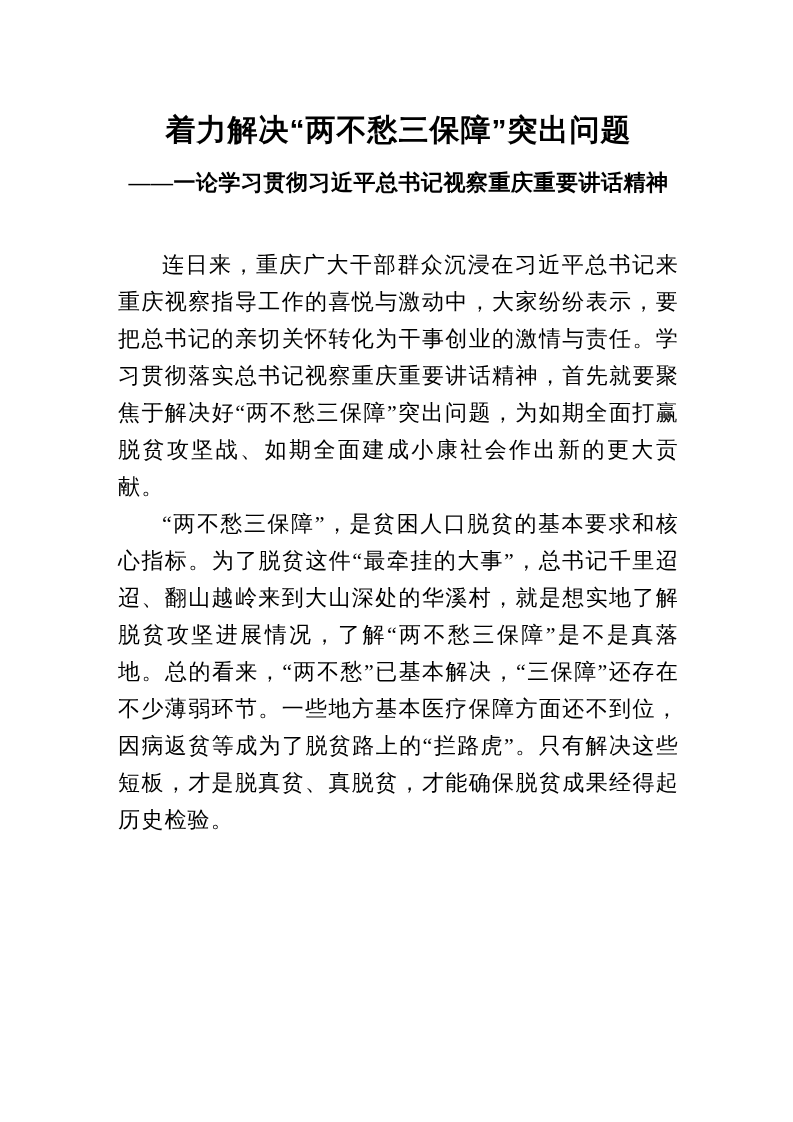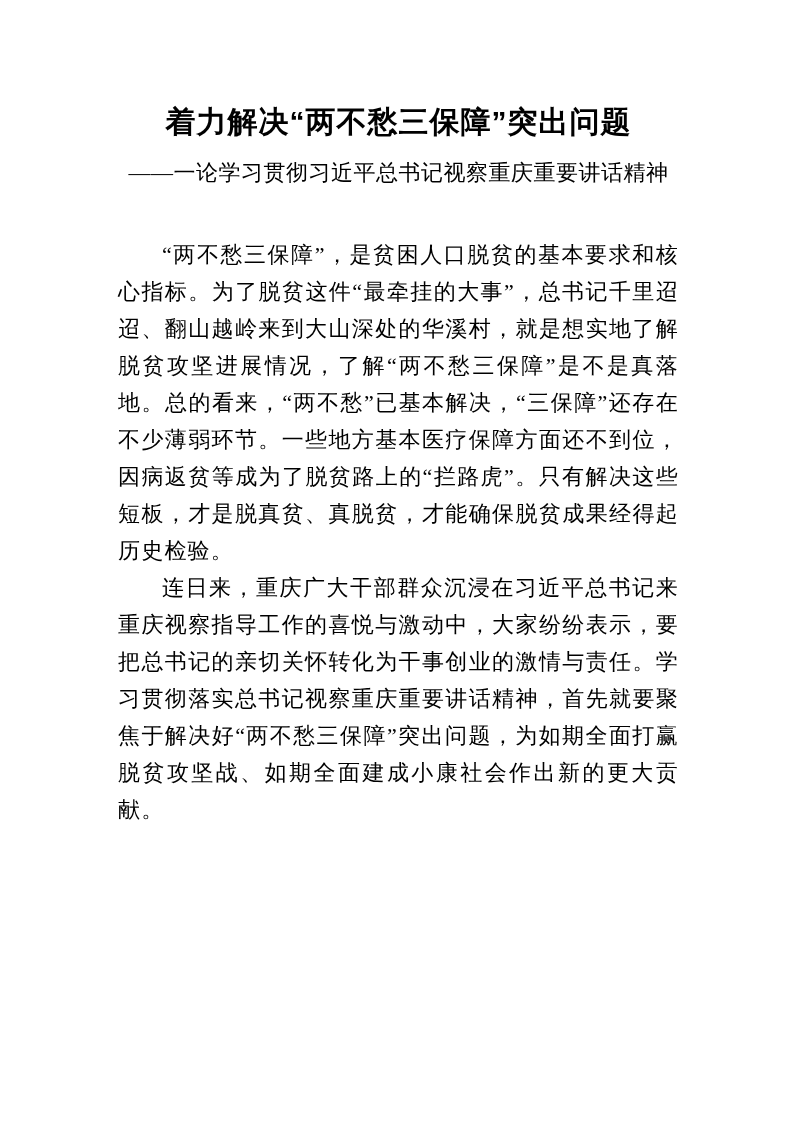--- a/index.html
+++ b/index.html
@@ -11,34 +11,34 @@
     position: relative;
     width: 793px;
     height: 1122px;
     background: #ffffff;
     box-sizing: border-box;
     padding: 92px 114px 0 118px;
     overflow: hidden;
     color: #111111;
   }
   .doc-title {
-    margin: 8px;
+    margin: 16px;
     font-family: "Liberation Sans", sans-serif;
     font-size: 30px;
     font-weight: bold;
     line-height: 44px;
     text-align: center;
     letter-spacing: 1px;
     color: #000000;
   }
   .doc-subtitle {
     margin: 14px 0 0 0;
     font-family: "Liberation Serif", serif;
     font-size: 22px;
-    font-weight: normal;
+    font-weight: bold;
     line-height: 30px;
     text-align: center;
     letter-spacing: 0.5px;
     color: #000000;
   }
   .doc-body {
     margin-top: 48px;
   }
   .doc-body p {
     margin: 0;
@@ -52,16 +52,16 @@
     color: #000000;
   }
 </style>
 </head>
 <body>
 
 <div class="page">
   <h1 class="doc-title">着力解决“两不愁三保障”突出问题</h1>
   <h2 class="doc-subtitle">——一论学习贯彻习近平总书记视察重庆重要讲话精神</h2>
   <div class="doc-body">
+    <p>连日来，重庆广大干部群众沉浸在习近平总书记来重庆视察指导工作的喜悦与激动中，大家纷纷表示，要把总书记的亲切关怀转化为干事创业的激情与责任。学习贯彻落实总书记视察重庆重要讲话精神，首先就要聚焦于解决好“两不愁三保障”突出问题，为如期全面打赢脱贫攻坚战、如期全面建成小康社会作出新的更大贡献。</p>
     <p>“两不愁三保障”，是贫困人口脱贫的基本要求和核心指标。为了脱贫这件“最牵挂的大事”，总书记千里迢迢、翻山越岭来到大山深处的华溪村，就是想实地了解脱贫攻坚进展情况，了解“两不愁三保障”是不是真落地。总的看来，“两不愁”已基本解决，“三保障”还存在不少薄弱环节。一些地方基本医疗保障方面还不到位，因病返贫等成为了脱贫路上的“拦路虎”。只有解决这些短板，才是脱真贫、真脱贫，才能确保脱贫成果经得起历史检验。</p>
-    <p>连日来，重庆广大干部群众沉浸在习近平总书记来重庆视察指导工作的喜悦与激动中，大家纷纷表示，要把总书记的亲切关怀转化为干事创业的激情与责任。学习贯彻落实总书记视察重庆重要讲话精神，首先就要聚焦于解决好“两不愁三保障”突出问题，为如期全面打赢脱贫攻坚战、如期全面建成小康社会作出新的更大贡献。</p>
   </div>
 </div>
 
 </body></html>

